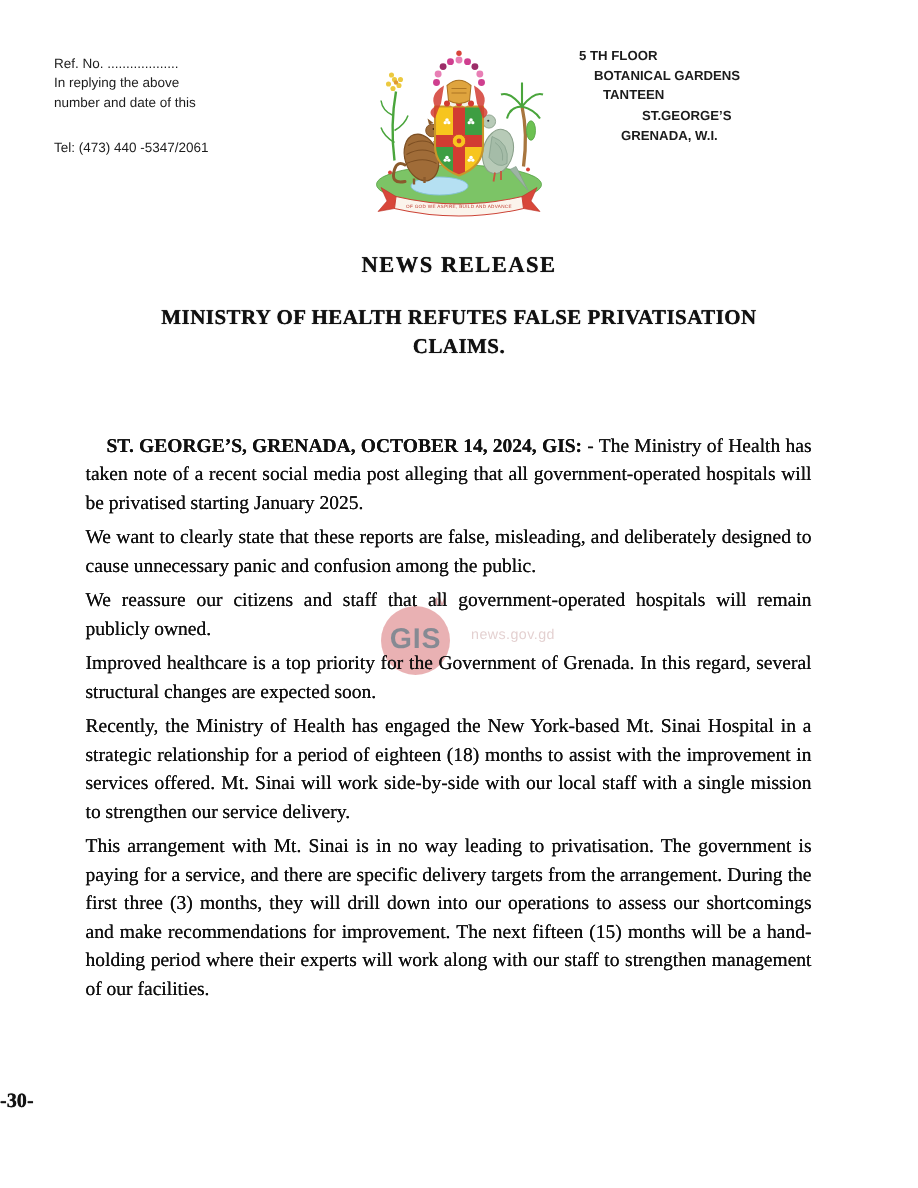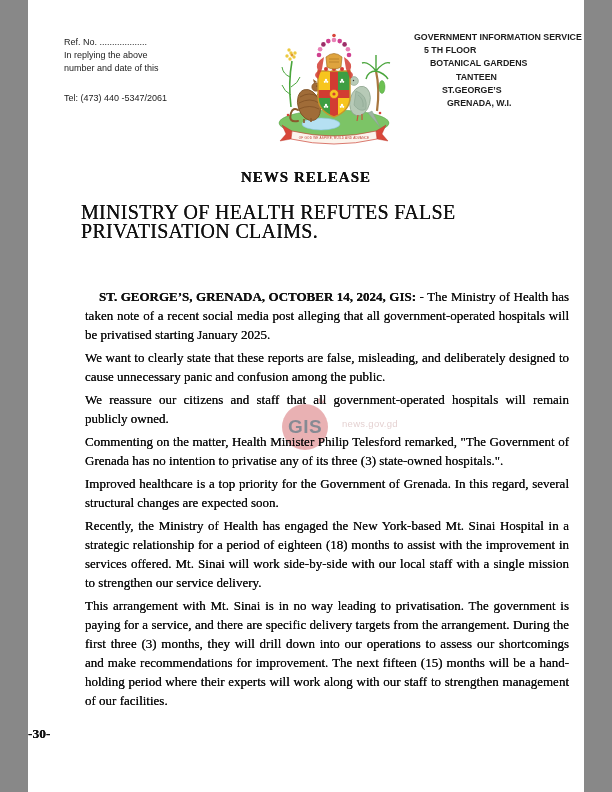--- a/index.html
+++ b/index.html
@@ -1,18 +1,18 @@
 <!DOCTYPE html>
 <html><head>
 <meta charset="utf-8">
 <style>
   html,body { margin:0; padding:0; background:#888; }
   .page {
     position: relative;
-    width: 556px; height: 792px;
+    width: 612px; height: 792px;
     margin: 0 auto;
     background: #ffffff;
     font-family: "Liberation Serif", serif;
     color: #111;
     overflow: hidden;
   }
 
   
   .ref-block {
     position: absolute; left: 36px; top: 36px;
@@ -43,22 +43,22 @@
   
   .title-news {
     position: absolute; top: 169px; left: 0; width: 100%;
     text-align: center; font-weight: bold; font-size: 15px;
     letter-spacing: 1px;
     text-shadow: 0 0 0.5px #000;
   }
   .headline {
     position: absolute; top: 203px; left: 50%;
     transform: translateX(-50%);
-    width: 450px; 
-    font-weight: normal; font-size: 20px; line-height: 19px;
+    width: 450px; text-align: center;
+    font-weight: bold; font-size: 14px; line-height: 19px;
     letter-spacing: 0.3px;
     text-shadow: 0 0 0.5px #000;
   }
 
   
   .body-text {
     position: absolute; left: 57px; top: 287px; width: 484px;
     font-size: 13px; line-height: 19px; text-align: justify;
     text-shadow: 0 0 0.4px #000;
     z-index: 1;
@@ -223,21 +223,20 @@
       <g>
         <path d="M16,114 L6,108 L10,117 L4,124 L15,122 Z" fill="#d8473a" stroke="#b83428" stroke-width="0.4"></path>
         <path d="M100,114 L110,108 L106,117 L112,124 L101,122 Z" fill="#d8473a" stroke="#b83428" stroke-width="0.4"></path>
         <path d="M16,114 Q58,124 100,114 L101,122 Q58,132 15,122 Z" fill="#fbf4ec" stroke="#cc4437" stroke-width="0.7"></path>
         <text x="58" y="121.5" text-anchor="middle" font-size="3.1" font-family="Liberation Sans, sans-serif" fill="#c23b2e" letter-spacing="0.2">OF GOD WE ASPIRE, BUILD AND ADVANCE</text>
       </g>
     </svg>
   </div>
 
   <div class="address-block">
-      <div class="line">GOVERNMENT INFORMATION SERVICE</div>
       <div class="line">5 TH FLOOR</div>
       <div class="line">BOTANICAL GARDENS</div>
       <div class="line">TANTEEN</div>
       <div class="line">ST.GEORGE’S</div>
       <div class="line">GRENADA, W.I.</div>
     </div>
 
   <div class="title-news">NEWS RELEASE</div>
   <div class="headline">MINISTRY OF HEALTH REFUTES FALSE PRIVATISATION CLAIMS.</div>
 
@@ -249,21 +248,20 @@
     <span class="wm-site">news.gov.gd</span>
   </div>
 
   <div class="body-text">
     <p class="lead">
       <strong>ST. GEORGE’S, GRENADA, OCTOBER 14, 2024, GIS:</strong><span> - The Ministry of Health has taken note of a recent social media post alleging that all government-operated hospitals will be privatised starting January 2025.</span>
     </p>
     <div>
         <p>We want to clearly state that these reports are false, misleading, and deliberately designed to cause unnecessary panic and confusion among the public.</p>
         <p>We reassure our citizens and staff that all government-operated hospitals will remain publicly owned.</p>
-        <p>Commenting on the matter, Health Minister Philip Telesford remarked, "The Government of Grenada has no intention to privatise any of its three (3) state-owned hospitals.".</p>
         <p>Improved healthcare is a top priority for the Government of Grenada. In this regard, several structural changes are expected soon.</p>
         <p>Recently, the Ministry of Health has engaged the New York-based Mt. Sinai Hospital in a strategic relationship for a period of eighteen (18) months to assist with the improvement in services offered. Mt. Sinai will work side-by-side with our local staff with a single mission to strengthen our service delivery.</p>
         <p>This arrangement with Mt. Sinai is in no way leading to privatisation. The government is paying for a service, and there are specific delivery targets from the arrangement. During the first three (3) months, they will drill down into our operations to assess our shortcomings and make recommendations for improvement. The next fifteen (15) months will be a hand-holding period where their experts will work along with our staff to strengthen management of our facilities.</p>
       </div>
   </div>
 
   <div class="end-mark">-30-</div>
 
 </div>
 

